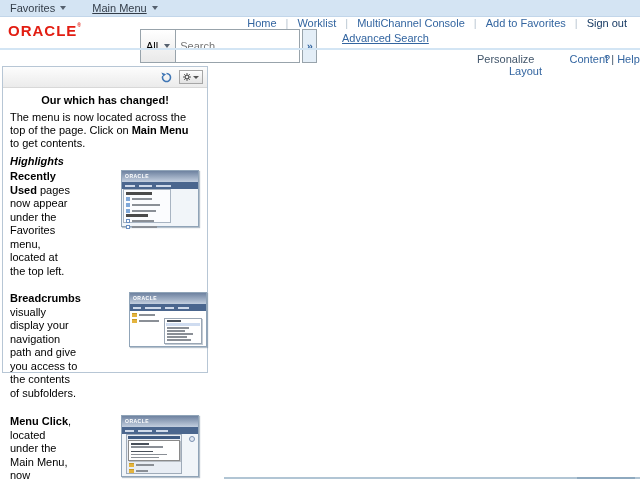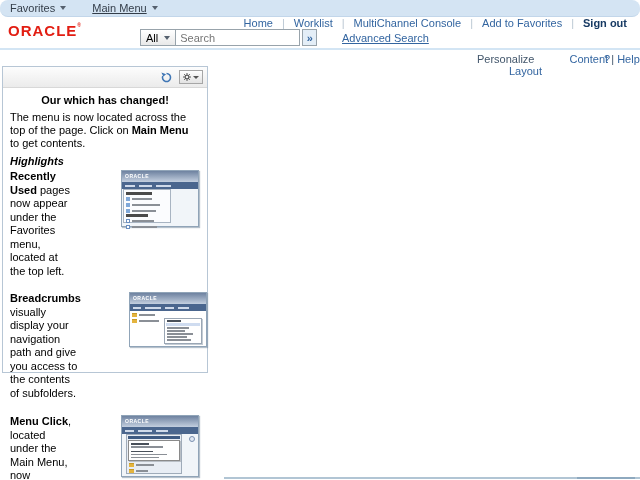--- a/index.html
+++ b/index.html
@@ -1,39 +1,39 @@
 <!DOCTYPE html>
 <html><head>
 <meta charset="utf-8">
 <style>
   html,body{margin:0;padding:0;background:#fff;}
   .screen{position:relative;width:640px;height:480px;background:#fff;overflow:hidden;
           font-family:"Liberation Sans",sans-serif;font-size:11px;color:#000;}
 
   
   .topbar{position:absolute;top:0;left:0;width:640px;height:17px;background:#d4e4f3;
-          border-bottom:1px solid #c2d6ea;display:flex;align-items:center;box-sizing:border-box;border-radius:8px;}
+          border-bottom:1px solid #c2d6ea;display:flex;align-items:center;box-sizing:border-box;}
   .tb-item{display:flex;align-items:center;gap:5px;color:#333d49;cursor:pointer;}
   .tb-fav{margin-left:10px;}
   .tb-main{margin-left:26px;}
   .tb-main .lbl{text-decoration:underline;}
   .tri{width:0;height:0;border-left:3px solid transparent;border-right:3px solid transparent;
        border-top:4px solid #55606e;}
 
   
   .logo{position:absolute;left:8px;top:22px;color:#e21d12;font-size:15px;font-weight:bold;
         letter-spacing:1px;}
   .logo .reg{font-size:5px;vertical-align:top;}
 
   .navlinks{position:absolute;top:17px;right:13px;display:flex;align-items:center;color:#3365a0;}
   .navlinks .lnk{cursor:pointer;}
   .navlinks .sep{color:#b9c6d2;margin:0 9px;}
-  .signout{color:#173a63;font-weight:bold;cursor:pointer;}
-
-  .searchgroup{position:absolute;left:140px;top:29px;display:flex;align-items:stretch;height:17px;}
+  .signout{color:#173a63;font-weight:normal;cursor:pointer;}
+
+  .searchgroup{position:absolute;left:140px;top:29px;display:flex;align-items:stretch;height:34px;}
   .scope{display:flex;align-items:center;gap:6px;padding:0 5px;border:1px solid #98a3ab;
          background:linear-gradient(#ffffff,#e9e9e9);cursor:pointer;box-sizing:border-box;}
   .searchinput{width:124px;border:1px solid #98a3ab;border-left:none;padding:0 4px;
                font:11px "Liberation Sans",sans-serif;color:#444;outline:none;box-sizing:border-box;}
   .gobtn{width:15px;margin-left:2px;border:1px solid #98a3ab;background:#e4eef7;color:#3365a0;
          display:flex;align-items:center;justify-content:center;font-weight:bold;cursor:pointer;
          box-sizing:border-box;}
   .advanced{position:absolute;left:342px;top:32px;color:#3365a0;cursor:pointer;text-decoration:underline;}
 
   .divider{position:absolute;top:48px;left:0;width:640px;height:2px;background:#d3e5f4;}

